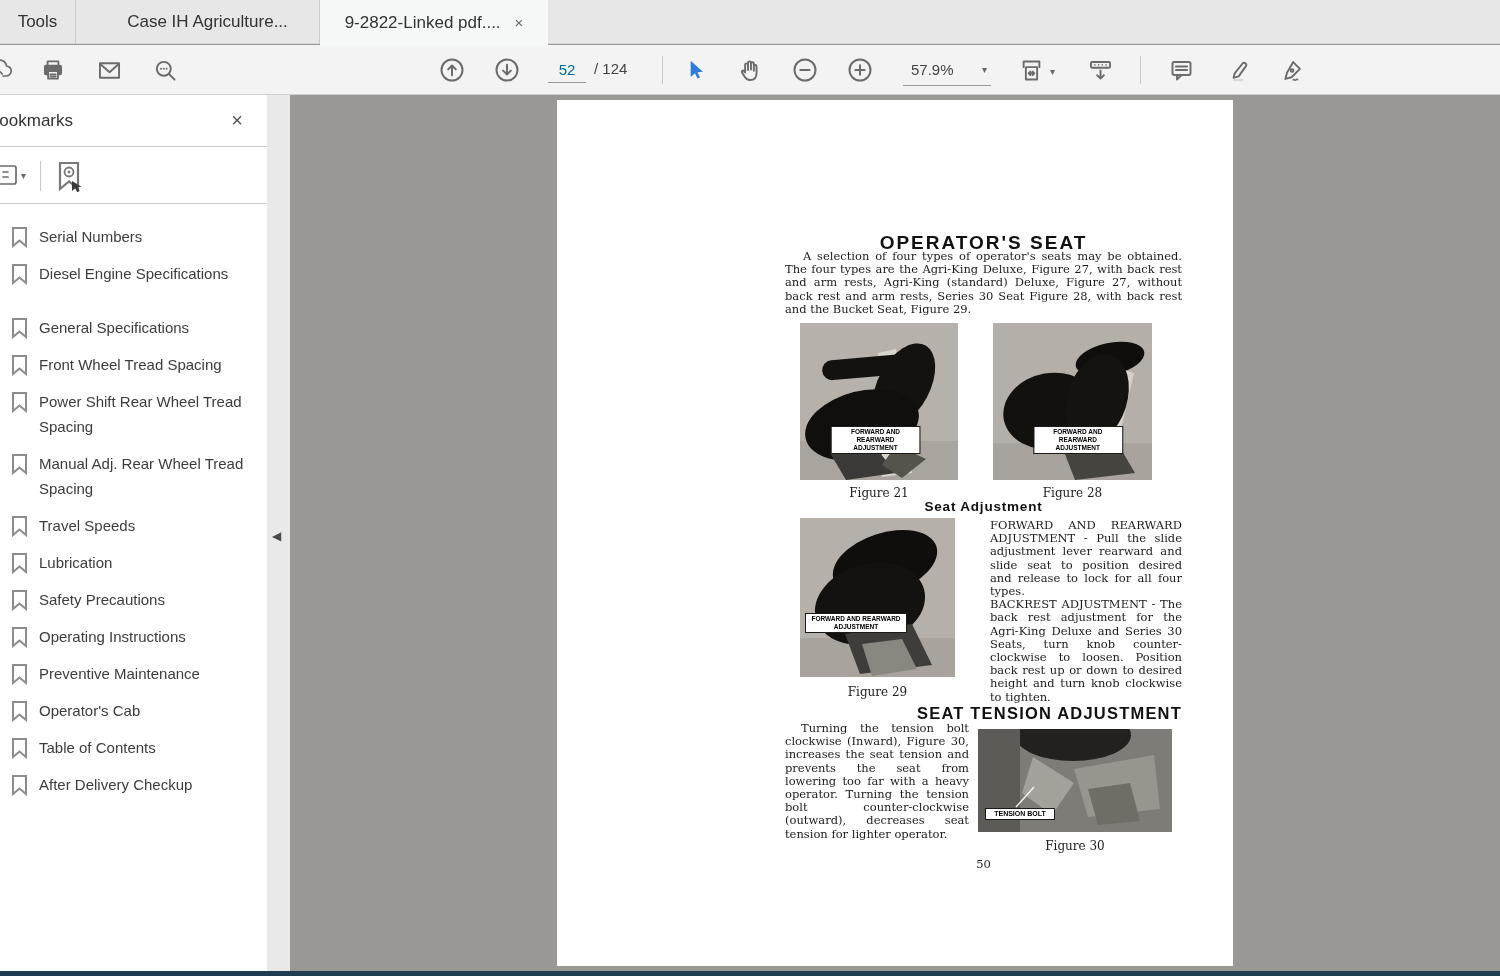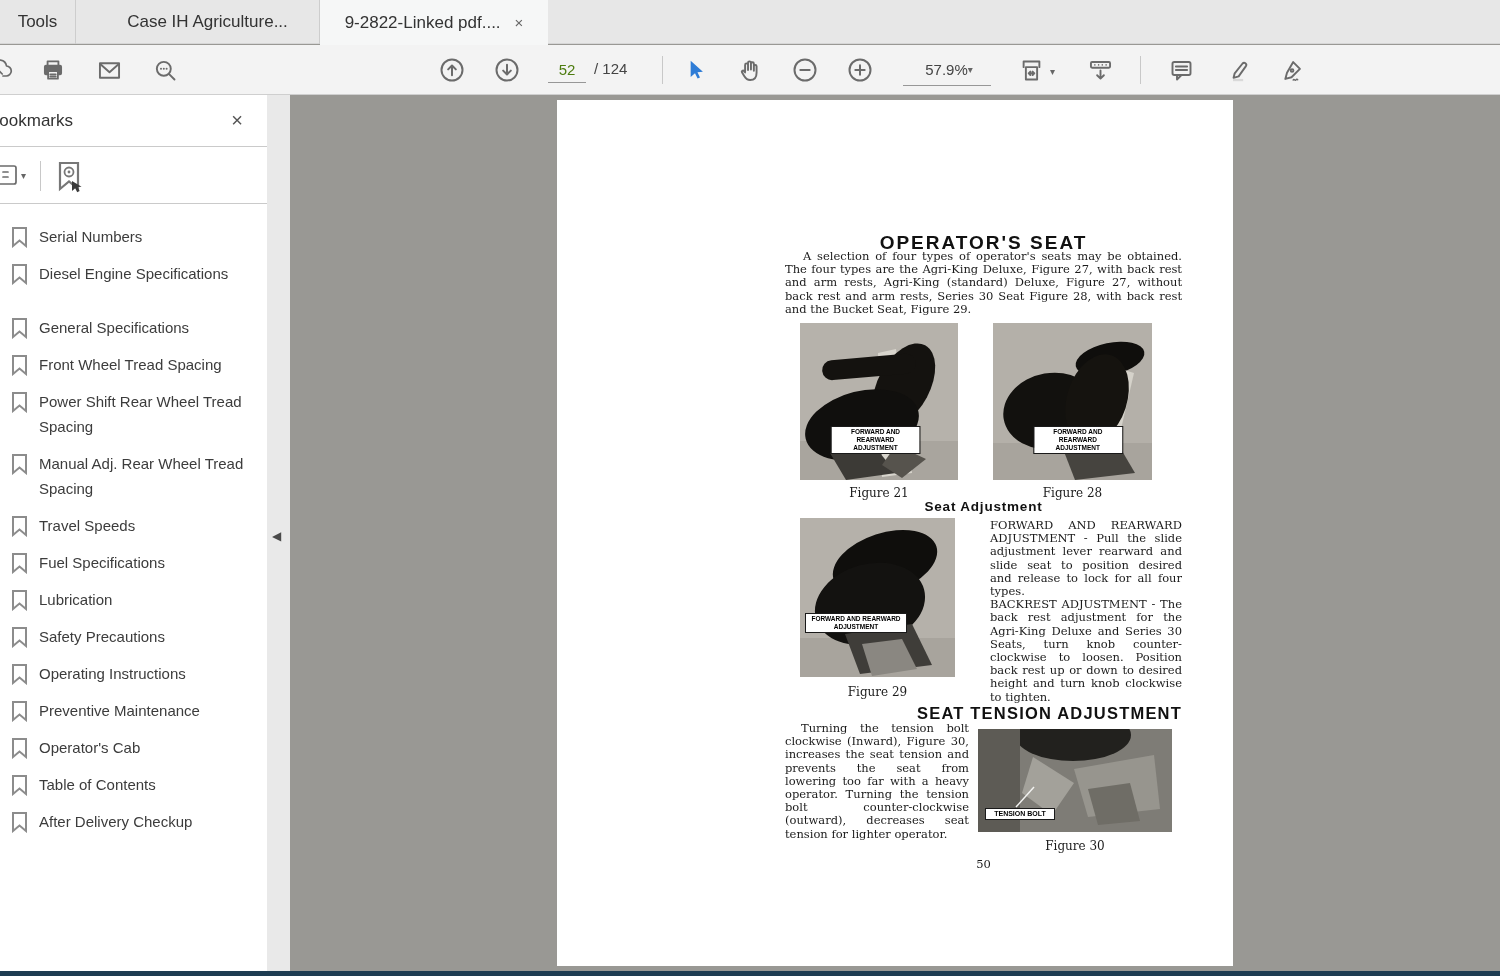--- a/index.html
+++ b/index.html
@@ -18,24 +18,24 @@
 
   
   #toolbar { position:absolute; left:0; top:45px; width:100%; height:50px;
              background:#f3f3f3; border-bottom:1px solid #cfcfcf; }
   .tbtn { position:absolute; top:9px; width:30px; height:32px; display:flex;
           align-items:center; justify-content:center; }
   .tb-divider { position:absolute; top:11px; width:1px; height:28px; background:#c8c8c8; }
   .tb-text { position:absolute; top:15px; font-size:15px; color:#444; }
   #page-input { position:absolute; left:548px; top:12px; width:38px; height:26px;
                 border:none; border-bottom:1px solid #979797; background:transparent;
-                text-align:center; font-size:15px; color:#4d7c0f; font-family:inherit; }
+                text-align:center; font-size:15px; color:#0369a1; font-family:inherit; }
   #zoom-ctl { position:absolute; left:903px; top:9px; width:88px; height:32px;
               border-bottom:1px solid #979797; display:flex; align-items:center;
-              justify-content:center; padding:0 4px 0 8px; font-size:15px; color:#444; }
+              justify-content:space-between; padding:0 4px 0 8px; font-size:15px; color:#444; }
   .caret { font-size:10px; color:#666; }
   svg.icn { stroke:#6b6b6b; fill:none; stroke-width:1.7; stroke-linecap:round; stroke-linejoin:round; }
 
   
   #sidebar { position:absolute; left:0; top:95px; width:267px; height:876px;
              background:#fff; }
   #bm-header { position:absolute; left:0; top:0; width:100%; height:52px;
                border-bottom:1px solid #cacaca; display:flex; align-items:center; }
   #bm-title { font-size:17px; color:#333; margin-left:-12px; white-space:nowrap; }
   #bm-close { position:absolute; right:24px; top:14px; font-size:20px; color:#555; }
@@ -291,26 +291,20 @@
     <div class="bm-row">
       <svg class="bm-ico" width="19" height="22" viewBox="0 0 19 22">
           <path d="M3 2h13v18l-6.5-5.4L3 20z" fill="none" stroke="#8c8c8c" stroke-width="2"></path>
         </svg>
       <span class="bm-label">Travel Speeds</span>
     </div>
     <div class="bm-row">
       <svg class="bm-ico" width="19" height="22" viewBox="0 0 19 22">
           <path d="M3 2h13v18l-6.5-5.4L3 20z" fill="none" stroke="#8c8c8c" stroke-width="2"></path>
         </svg>
-      <span class="bm-label">Fuel Specifications</span>
-    </div>
-    <div class="bm-row">
-      <svg class="bm-ico" width="19" height="22" viewBox="0 0 19 22">
-          <path d="M3 2h13v18l-6.5-5.4L3 20z" fill="none" stroke="#8c8c8c" stroke-width="2"></path>
-        </svg>
       <span class="bm-label">Lubrication</span>
     </div>
     <div class="bm-row">
       <svg class="bm-ico" width="19" height="22" viewBox="0 0 19 22">
           <path d="M3 2h13v18l-6.5-5.4L3 20z" fill="none" stroke="#8c8c8c" stroke-width="2"></path>
         </svg>
       <span class="bm-label">Safety Precautions</span>
     </div>
     <div class="bm-row">
       <svg class="bm-ico" width="19" height="22" viewBox="0 0 19 22">

